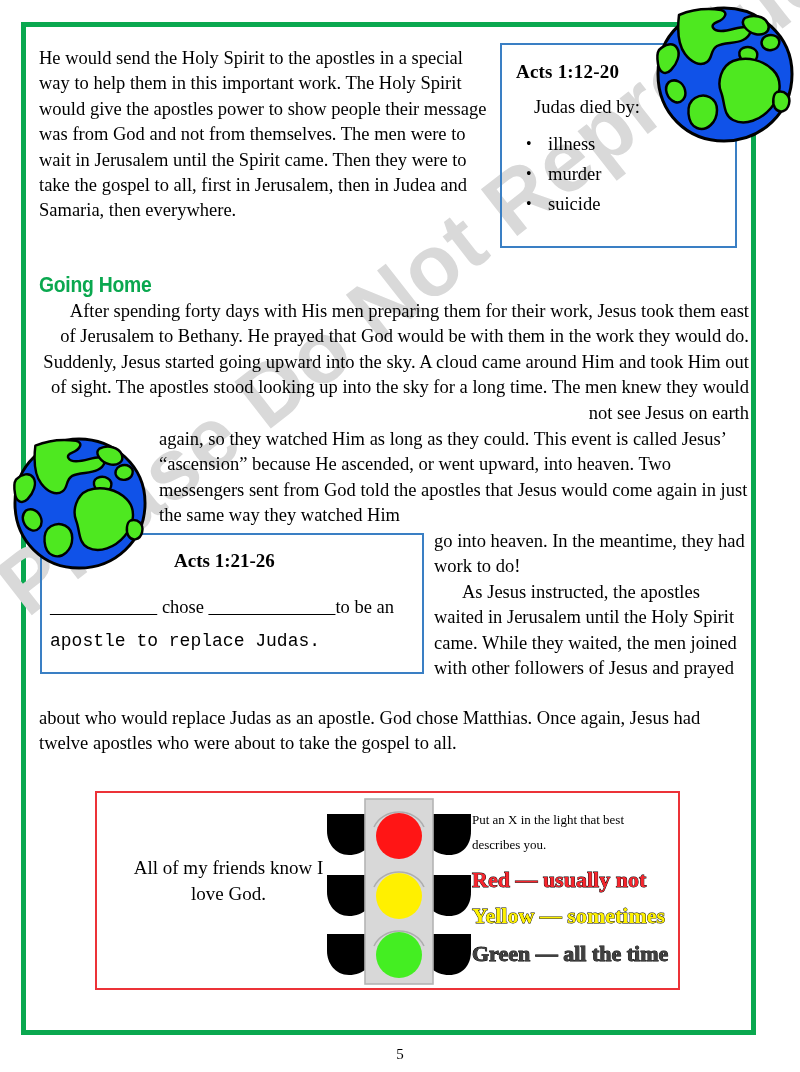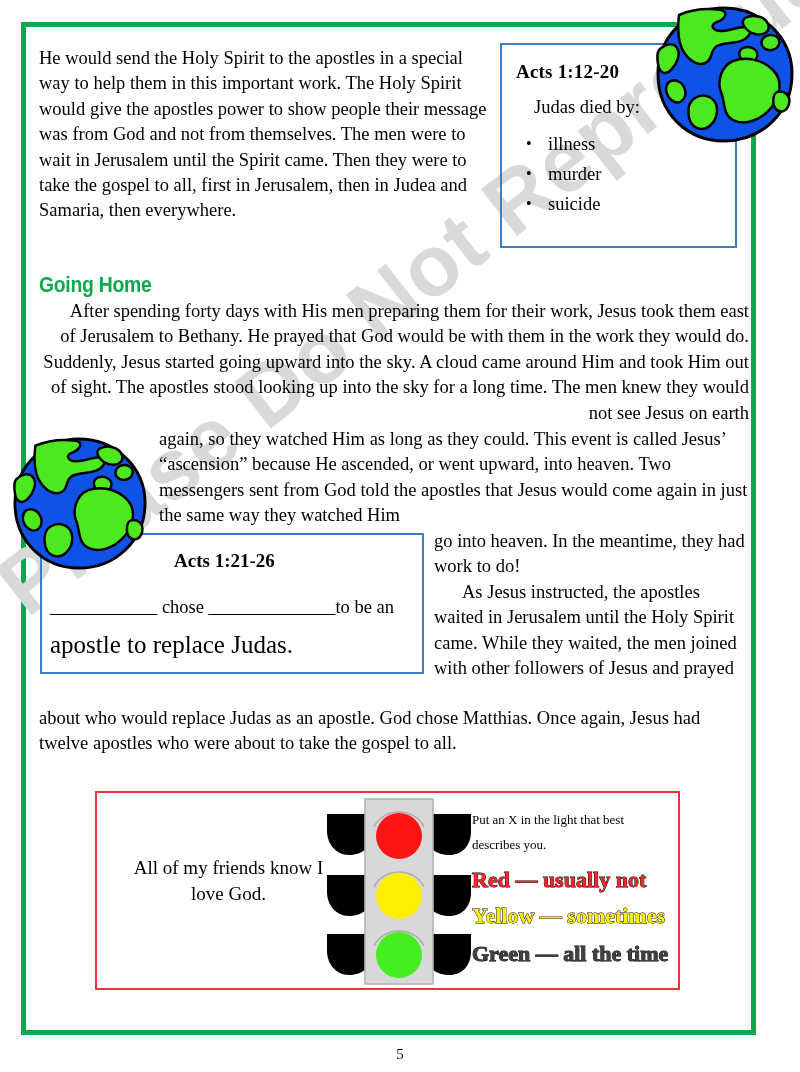--- a/index.html
+++ b/index.html
@@ -181,21 +181,22 @@
     position: absolute;
     left: 8px;
     top: 62px;
     font-size: 18.5px;
     white-space: nowrap;
   }
   #acts-box-2 .fill-line-2 {
     position: absolute;
     left: 8px;
     top: 96px;
-    font-size: 25px;
+    font-size: 18px;
+    font-family: Liberation Mono, monospace;
   }
   .blank { text-decoration: underline; letter-spacing: 0.5px; }
 
   
   #para-4 {
     position: absolute;
     left: 434px;
     top: 529px;
     width: 318px;
   }

